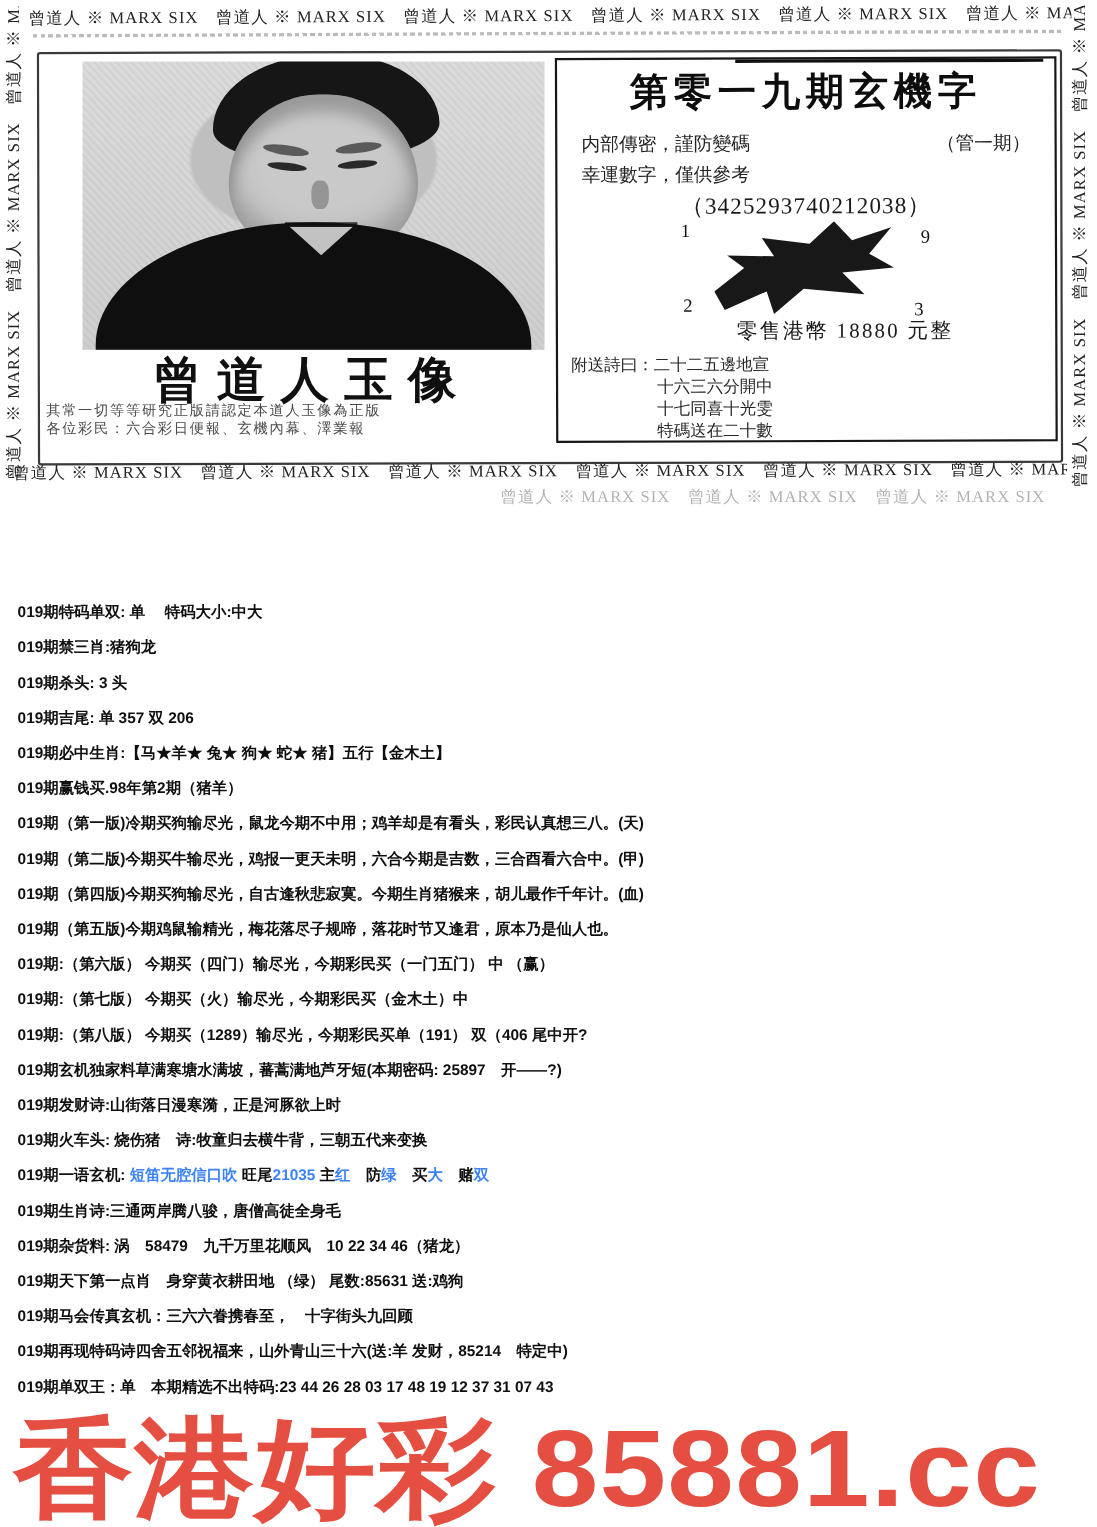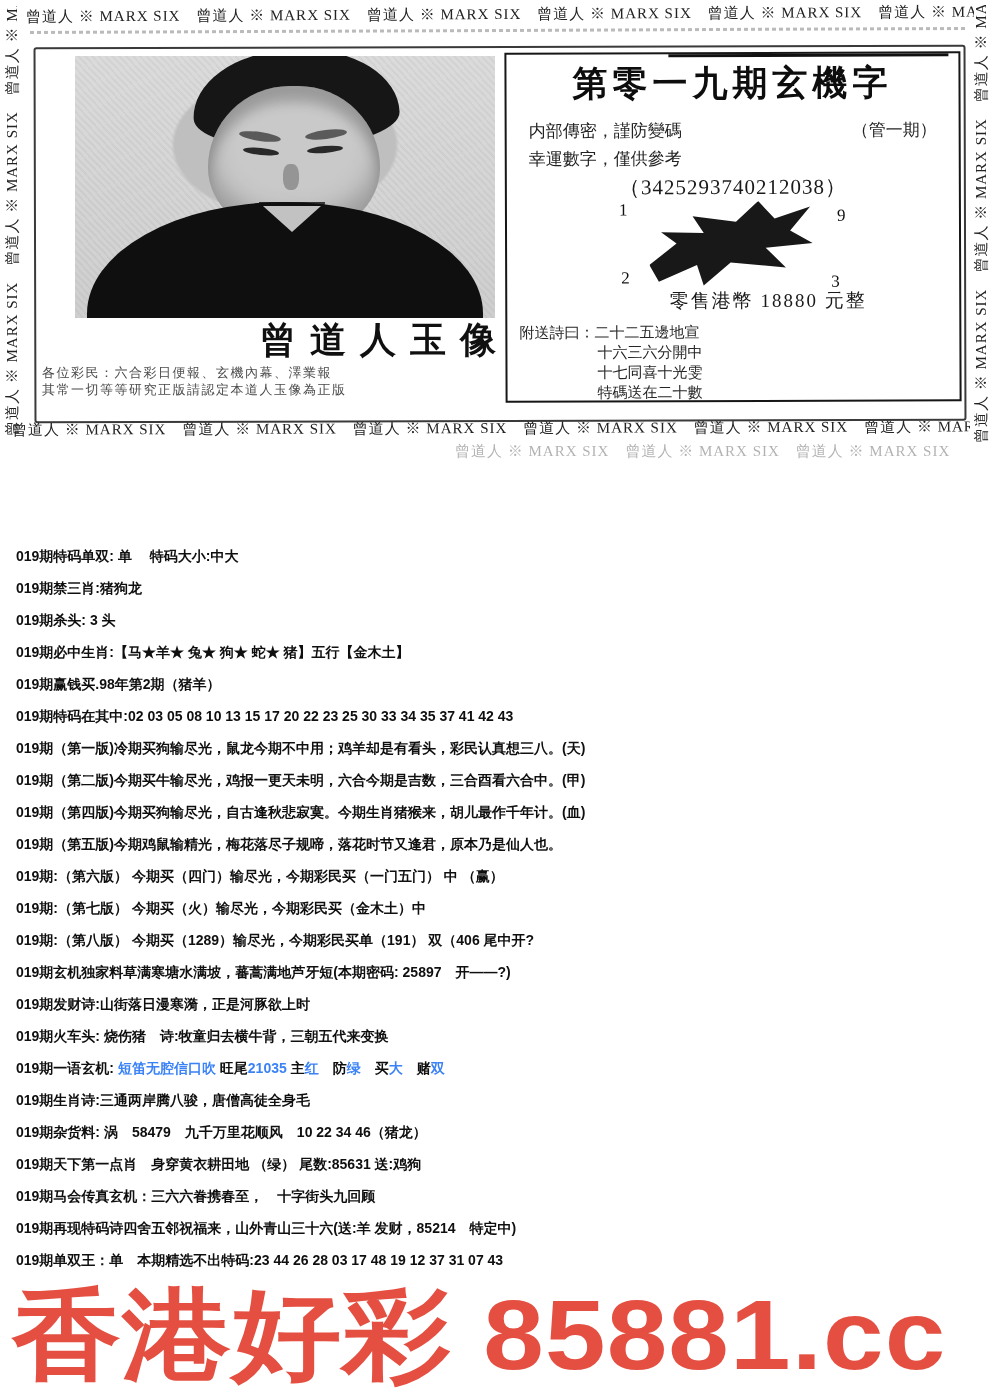--- a/index.html
+++ b/index.html
@@ -49,22 +49,22 @@
   .ph-brow.l { left:164px; top:76px; transform:rotate(8deg); }
   .ph-brow.r { left:230px; top:74px; transform:rotate(-7deg); }
   .ph-nose { position:absolute; left:208px; top:108px; width:16px; height:26px; background:rgba(95,85,72,.45); border-radius:40%; }
   .ph-mouth { position:absolute; left:184px; top:146px; width:66px; height:11px; background:#3b352f; border-radius:0 0 40px 40px; }
   .ph-body { position:absolute; left:12px; bottom:-10px; width:396px; height:126px; background:#121212;
              border-radius:52% 52% 0 0 / 92% 92% 0 0; }
   .ph-collar { position:absolute; left:188px; bottom:86px; width:58px; height:26px; background:#c8c0b0;
                clip-path:polygon(0 0,100% 0,50% 100%); }
 
   #photo-caption {
-    position:absolute; left:58px; top:316px; width:452px; text-align:right;
-    font-family:"Liberation Serif", serif; font-size:36px; font-weight:700;
+    position:absolute; left:58px; top:316px; width:452px; text-align:center;
+    font-family:"Liberation Serif", serif; font-size:44px; font-weight:700;
     letter-spacing:14px; color:#101010; white-space:nowrap;
   }
   #photo-note {
     position:absolute; left:42px; top:364px; width:470px;
     font-family:"Liberation Serif", serif; font-size:13px; line-height:17px;
     color:#4a4a4a; letter-spacing:1.5px; filter:blur(.3px);
   }
 
   
   #mystic-box {
@@ -130,22 +130,22 @@
   <div class="ph-brow r"></div>
   <div class="ph-eye l"></div>
   <div class="ph-eye r"></div>
   <div class="ph-nose"></div>
   <div class="ph-mouth"></div>
   <div class="ph-body"></div>
   <div class="ph-collar"></div>
 </div>
 <div id="photo-caption">曾道人玉像</div>
 <div id="photo-note">
+  <div>其常一切等等研究正版請認定本道人玉像為正版</div>
   <div>各位彩民：六合彩日便報、玄機內幕、澤業報</div>
-  <div>其常一切等等研究正版請認定本道人玉像為正版</div>
 </div>
 
 <div id="mystic-box">
   <div class="mb-title">第零一九期玄機字</div>
   <div class="mb-row1">
     <span>内部傳密，謹防變碼</span>
     <span>（管一期）</span>
   </div>
   <div class="mb-line2">幸運數字，僅供參考</div>
   <div class="mb-code">（3425293740212038）</div>
@@ -169,23 +169,23 @@
         </div>
     </div>
   </div>
 
 </div>
 
 <div id="body-lines">
     <div class="bline"><span>019期特码单双: 单　 特码大小:中大</span></div>
     <div class="bline"><span>019期禁三肖:猪狗龙</span></div>
     <div class="bline"><span>019期杀头: 3 头</span></div>
+    <div class="bline"><span>019期吉尾: 单 357 双 206</span></div>
     <div class="bline"><span>019期必中生肖:【马★羊★ 兔★ 狗★ 蛇★ 猪】五行【金木土】</span></div>
     <div class="bline"><span>019期赢钱买.98年第2期（猪羊）</span></div>
-    <div class="bline"><span>019期特码在其中:02 03 05 08 10 13 15 17 20 22 23 25 30 33 34 35 37 41 42 43</span></div>
     <div class="bline"><span>019期（第一版)冷期买狗输尽光，鼠龙今期不中用；鸡羊却是有看头，彩民认真想三八。(天)</span></div>
     <div class="bline"><span>019期（第二版)今期买牛输尽光，鸡报一更天未明，六合今期是吉数，三合酉看六合中。(甲)</span></div>
     <div class="bline"><span>019期（第四版)今期买狗输尽光，自古逢秋悲寂寞。今期生肖猪猴来，胡儿最作千年计。(血)</span></div>
     <div class="bline"><span>019期（第五版)今期鸡鼠输精光，梅花落尽子规啼，落花时节又逢君，原本乃是仙人也。</span></div>
     <div class="bline"><span>019期:（第六版） 今期买（四门）输尽光，今期彩民买（一门五门） 中 （赢）</span></div>
     <div class="bline"><span>019期:（第七版） 今期买（火）输尽光，今期彩民买（金木土）中</span></div>
     <div class="bline"><span>019期:（第八版） 今期买（1289）输尽光，今期彩民买单（191） 双（406 尾中开?</span></div>
     <div class="bline"><span>019期玄机独家料草满寒塘水满坡，蕃蒿满地芦牙短(本期密码: 25897　开——?)</span></div>
     <div class="bline"><span>019期发财诗:山街落日漫寒漪，正是河豚欲上时</span></div>
     <div class="bline"><span>019期火车头: 烧伤猪　诗:牧童归去横牛背，三朝五代来变换</span></div>

